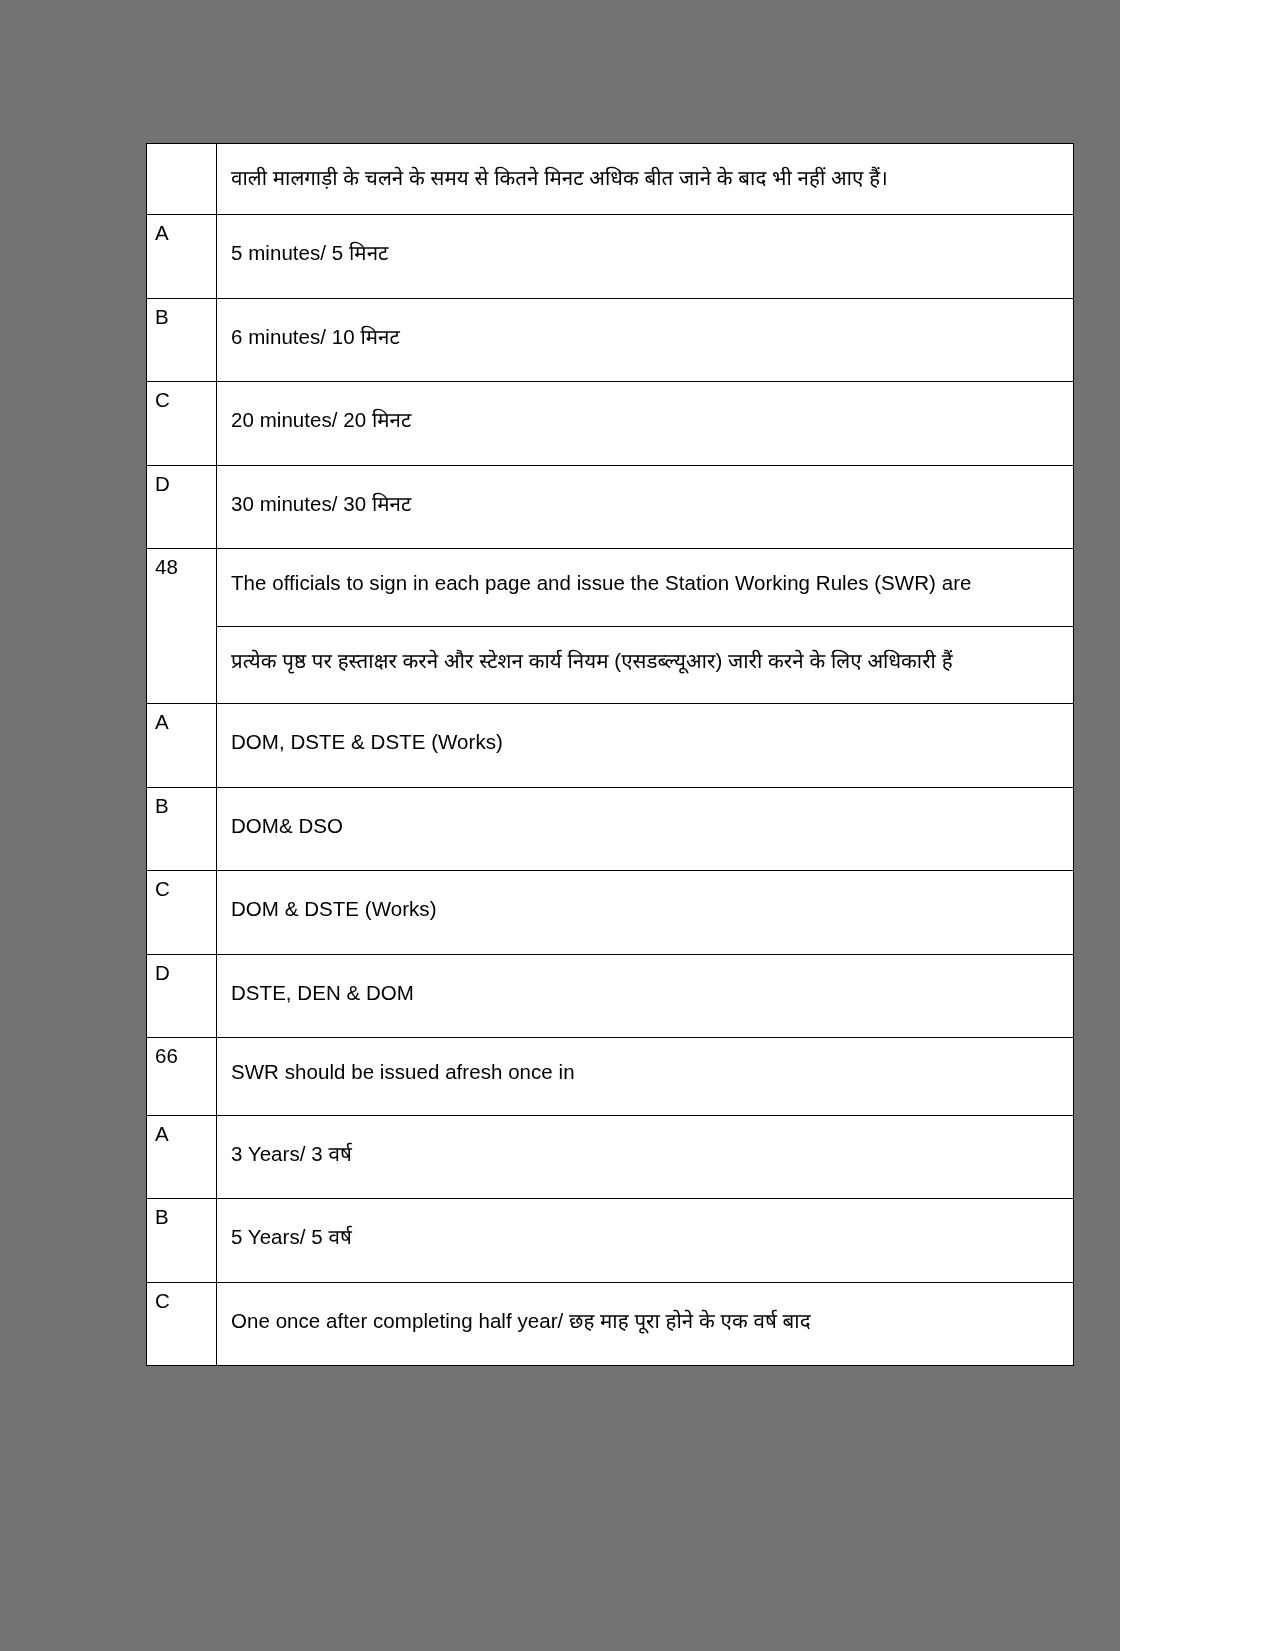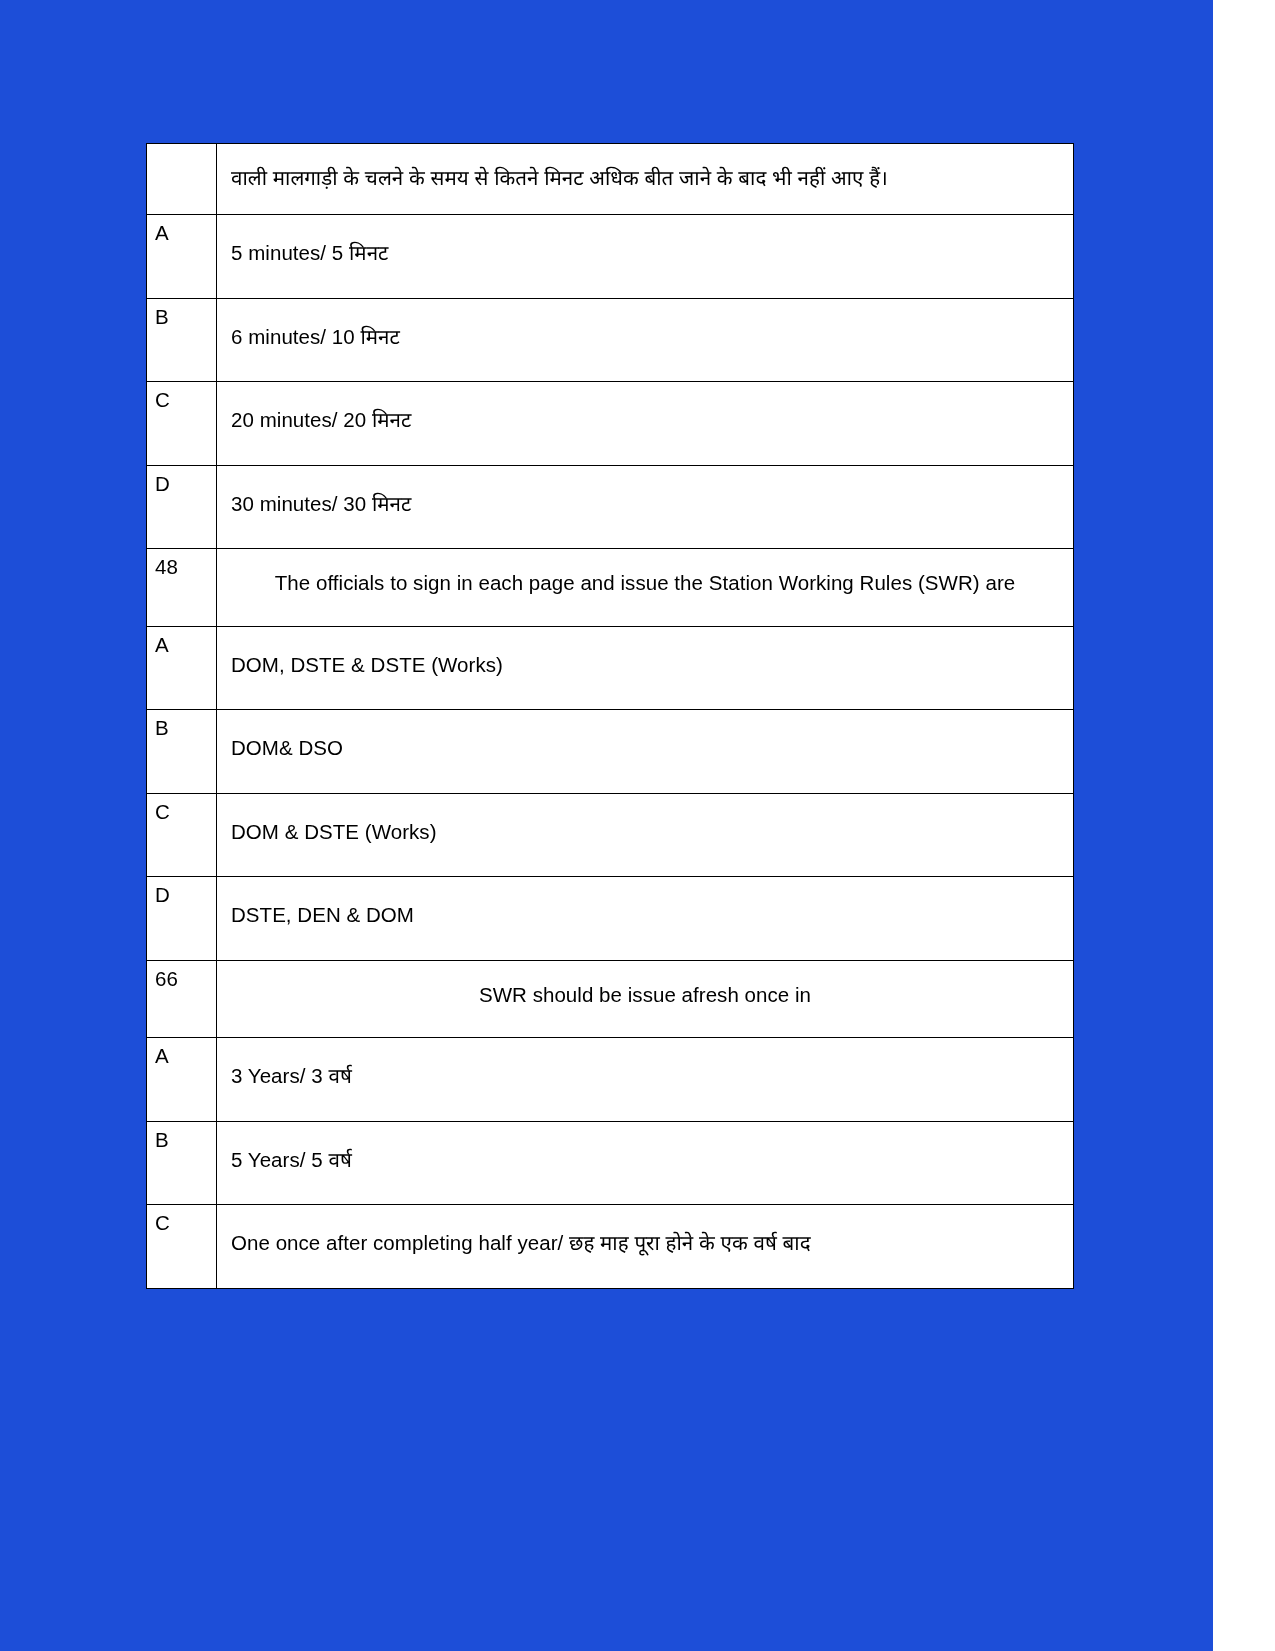--- a/index.html
+++ b/index.html
@@ -10,23 +10,23 @@
   body {
     width: 1275px;
     height: 1651px;
     font-family: "Liberation Sans", "DejaVu Sans", sans-serif;
     color: #000000;
     -webkit-font-smoothing: antialiased;
   }
 
   .page {
     position: relative;
-    width: 1213px;
+    width: 1120px;
     height: 1651px;
-    background: #1d4ed8;
+    background: #737373;
     box-sizing: border-box;
   }
 
   .qtable {
     position: absolute;
     left: 146px;
     top: 143px;
     width: 927px;
     border-collapse: collapse;
     table-layout: fixed;
@@ -81,21 +81,20 @@
     padding-top: 20px;
     padding-bottom: 26px;
   }
   .tall-opt .label-text {
     padding-top: 8px;
   }
 
   .q-en .body-text {
     padding-top: 16px;
     padding-bottom: 24px;
-    text-align: center;
   }
   .q-hi .body-text {
     padding-top: 16px;
     padding-bottom: 24px;
   }
   .q-hi-indent .body-text {
     padding-left: 18px;
   }
 </style>
 </head>
@@ -160,20 +159,25 @@
           <div class="label-text">48</div>
         </td>
         <td class="col-body">
           <table class="subtable">
             <tbody>
               <tr class="q-en">
                 <td>
                   <div class="body-text">The officials to sign in each page and issue the Station Working Rules (SWR) are</div>
                 </td>
               </tr>
+              <tr class="q-hi">
+                <td>
+                  <div class="body-text">प्रत्येक पृष्ठ पर हस्ताक्षर करने और स्टेशन कार्य नियम (एसडब्ल्यूआर) जारी करने के लिए अधिकारी हैं</div>
+                </td>
+              </tr>
             </tbody>
           </table>
         </td>
       </tr>
 
       <tr class="tall-opt">
         <td class="col-label">
           <div class="label-text">A</div>
         </td>
         <td class="col-body">
@@ -210,21 +214,21 @@
 
       <tr>
         <td class="col-label">
           <div class="label-text">66</div>
         </td>
         <td class="col-body">
           <table class="subtable">
             <tbody>
               <tr class="q-en">
                 <td>
-                  <div class="body-text">SWR should be issue afresh once in</div>
+                  <div class="body-text">SWR should be issued afresh once in</div>
                 </td>
               </tr>
             </tbody>
           </table>
         </td>
       </tr>
 
       <tr class="tall-opt">
         <td class="col-label">
           <div class="label-text">A</div>

